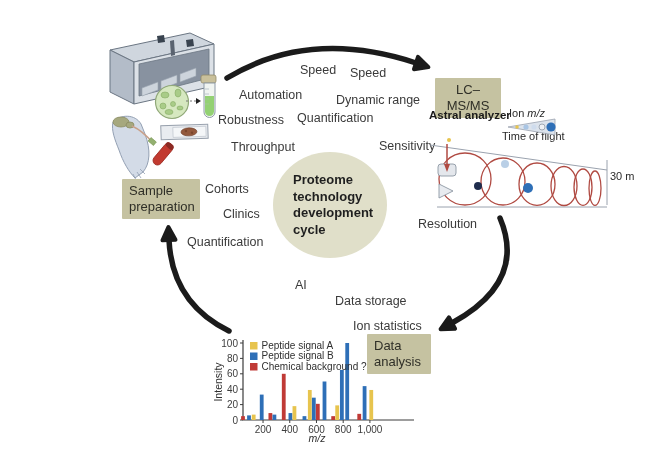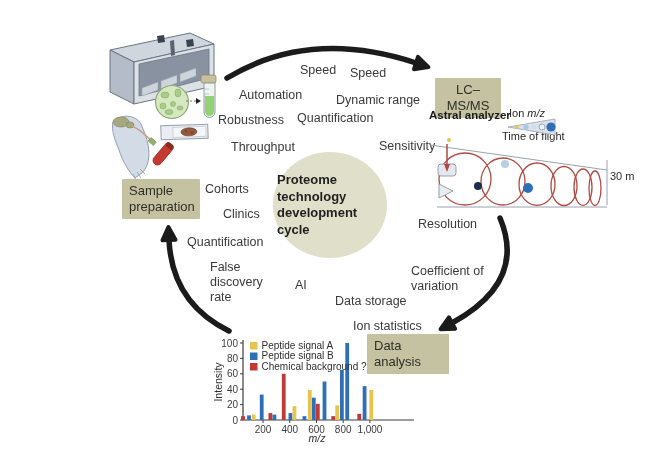--- a/index.html
+++ b/index.html
@@ -5,21 +5,21 @@
   html,body{margin:0;padding:0;background:#ffffff;}
   #figure{position:relative;width:656px;height:470px;background:#ffffff;overflow:hidden;
           font-family:"Liberation Sans",sans-serif;}
   .term{position:absolute;font-size:12.5px;line-height:15px;color:#3a3a3a;white-space:nowrap;}
   .term.wrap{white-space:normal;}
   .stage-box{position:absolute;background:#c5c2a1;color:#2f2f27;font-size:13px;line-height:16px;
              padding:4px 7px;box-sizing:border-box;border-radius:1px;}
   .center-circle{position:absolute;left:273px;top:152px;width:114px;height:106px;border-radius:50%;
                  background:#e0dfc9;display:flex;align-items:center;}
   .center-title{font-size:13px;font-weight:bold;color:#1f1f1f;line-height:16.5px;width:86px;
-                margin-left:4px;}
+                margin-left:20px;}
   .svg-abs{position:absolute;}
   .an-label{position:absolute;font-size:11px;color:#2a2a2a;white-space:nowrap;}
   .an-title{font-weight:bold;font-size:11.5px;color:#1a1a1a;}
   .it{font-style:italic;}
   
   .c-tick{font-family:"Liberation Sans",sans-serif;font-size:10px;fill:#3d3d3d;}
   .c-leg{font-family:"Liberation Sans",sans-serif;font-size:10px;fill:#2f2f2f;}
   .c-axlab{font-family:"Liberation Sans",sans-serif;font-size:10.5px;fill:#2f2f2f;}
   .c-axlab.it{font-style:italic;}
 </style>
@@ -103,39 +103,37 @@
       <polygon points="168.4,227 175.5,239.7 162.5,240.3" fill="#1b1b1b" stroke="#1b1b1b" stroke-width="4" stroke-linejoin="round"></polygon>
     </g>
   </svg>
 
   <div class="center-circle">
     <div class="center-title">Proteome technology development cycle</div>
   </div>
 
   <div class="stage-box" style="left:122px;top:179px;width:78px">Sample preparation</div>
   <div class="stage-box" style="left:435px;top:78px;width:66px;text-align:center">LC–MS/MS</div>
-  <div class="stage-box" style="left:367px;top:334px;width:82px">Data analysis</div>
+  <div class="stage-box" style="left:367px;top:334px;width:64px">Data analysis</div>
 
   <div class="term" style="left:300px;top:63px">Speed</div>
   <div class="term" style="left:350px;top:66px">Speed</div>
   <div class="term" style="left:239px;top:88px">Automation</div>
   <div class="term" style="left:336px;top:93px">Dynamic range</div>
   <div class="term" style="left:218px;top:113px">Robustness</div>
   <div class="term" style="left:297px;top:111px">Quantification</div>
   <div class="term" style="left:231px;top:140px">Throughput</div>
   <div class="term" style="left:379px;top:139px">Sensitivity</div>
   <div class="term" style="left:205px;top:182px">Cohorts</div>
   <div class="term" style="left:223px;top:207px">Clinics</div>
   <div class="term" style="left:187px;top:235px">Quantification</div>
-  <div class="term wrap" style="left:210px;top:260px;width:68px">False discovery rate</div>
   <div class="term" style="left:295px;top:278px">AI</div>
   <div class="term" style="left:335px;top:294px">Data storage</div>
   <div class="term" style="left:353px;top:319px">Ion statistics</div>
   <div class="term" style="left:418px;top:217px">Resolution</div>
-  <div class="term wrap" style="left:411px;top:264px;width:82px">Coefficient of variation</div>
 
   <div class="an-label an-title" style="left:429px;top:109px">Astral analyzer</div>
   <div class="an-label" style="left:509px;top:107px">
     <span>Ion</span>
     <span class="it">m/z</span>
   </div>
   <div class="an-label" style="left:502px;top:130px">Time of flight</div>
   <div class="an-label" style="left:610px;top:170px">30 m</div>
 
   <svg class="svg-abs" style="left:425px;top:108px" width="231" height="115" viewBox="0 0 231 115">

